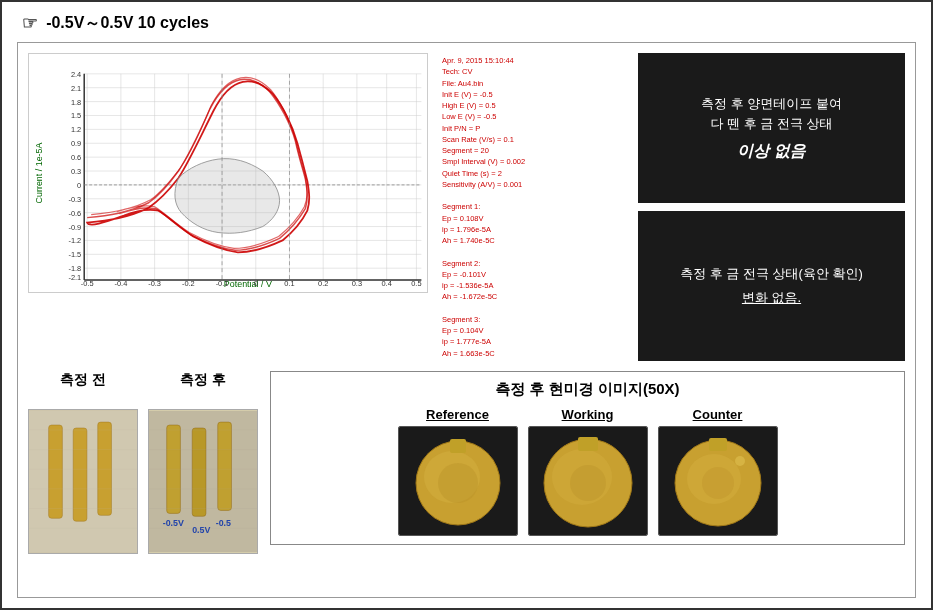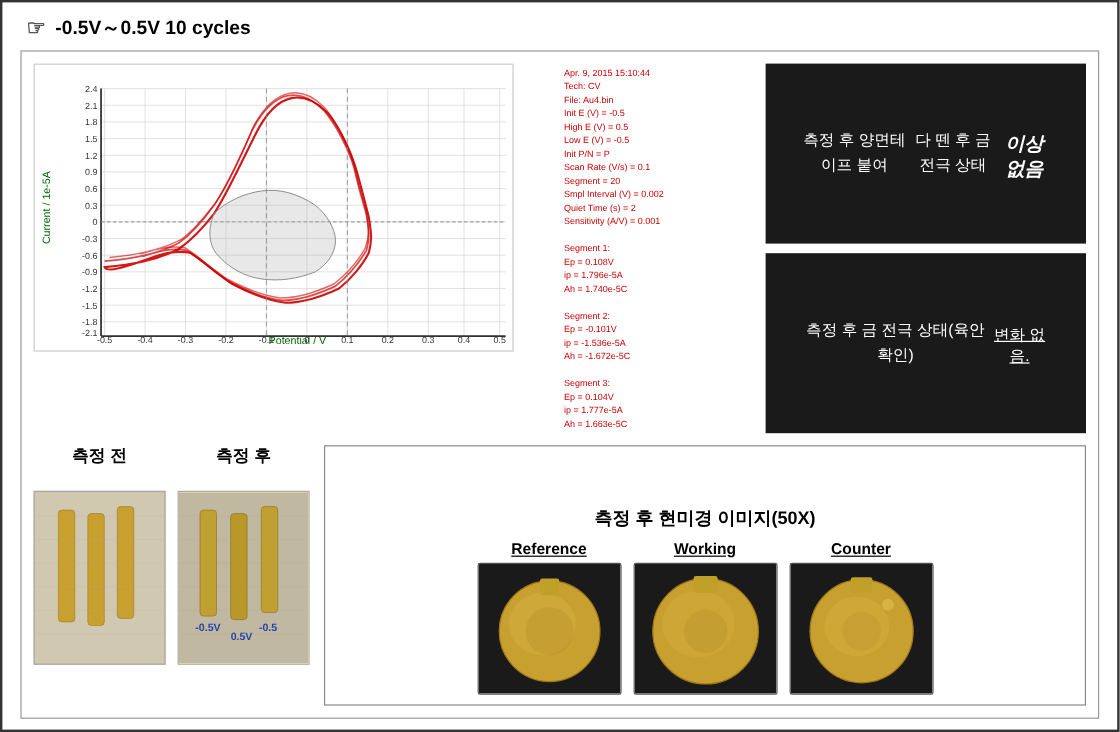--- a/index.html
+++ b/index.html
@@ -68,20 +68,21 @@
       display: flex;
       flex-direction: column;
       gap: 8px;
     }
     .black-panel {
       background: #1a1a1a;
       color: #fff;
       padding: 10px 30px;
       flex: 1;
       display: flex;
+      flex-direction: column;
       align-items: center;
       justify-content: center;
       text-align: center;
     }
     .black-panel .panel-text {
       font-size: 13px;
       line-height: 1.6;
       color: #fff;
     }
     .black-panel .panel-highlight {
@@ -140,21 +141,20 @@
       padding: 8px 10px;
       display: flex;
       flex-direction: column;
       gap: 8px;
     }
     .microscope-title {
       font-size: 15px;
       font-weight: bold;
       color: #000;
       text-align: center;
-      margin-top: 43px;
     }
     .microscope-images {
       display: flex;
       gap: 10px;
       justify-content: center;
     }
     .micro-img-group {
       display: flex;
       flex-direction: column;
       align-items: center;
@@ -284,21 +284,21 @@
           <path d="M 62,162 C 85,160 105,156 122,147 132,140 142,128 152,115 162,100 172,79 183,52 193,33 203,26 213,24 223,22 233,26 243,36 253,48 263,68 268,86 272,104 276,116 278,124 280,136 281,144 277,154 271,165 261,176 251,184 236,191 221,196 206,196 191,194 176,188 161,180 146,170 136,160 126,154 116,152 106,153 88,159 70,166 62,162Z" fill="none" stroke="#cc0000" stroke-width="1.2" opacity="0.6"></path>
 
           <path d="M 150,125 C 160,115 175,108 190,106 205,104 220,108 235,118 245,126 252,138 252,148 252,158 245,168 235,174 220,180 205,182 190,180 175,178 162,170 153,160 146,152 144,140 150,125Z" fill="rgba(180,180,180,0.3)" stroke="#888" stroke-width="0.8"></path>
 
           <line x1="262" y1="20" x2="262" y2="228" stroke="#888" stroke-width="1" stroke-dasharray="4,3" opacity="0.7"></line>
           <line x1="194" y1="20" x2="194" y2="228" stroke="#888" stroke-width="1" stroke-dasharray="4,3" opacity="0.7"></line>
         </svg>
       </div>
 
       <div class="chart-info">
-        <div style="color:#cc0000; font-size:7.5px; line-height:1.5;margin-left:28px;">
+        <div style="color:#cc0000; font-size:7.5px; line-height:1.5;">
           <div>Apr. 9, 2015  15:10:44</div>
           <div>Tech: CV</div>
           <div>File: Au4.bin</div>
           <div>Init E (V) = -0.5</div>
           <div>High E (V) = 0.5</div>
           <div>Low E (V) = -0.5</div>
           <div>Init P/N = P</div>
           <div>Scan Rate (V/s) = 0.1</div>
           <div>Segment = 20</div>
           <div>Smpl Interval (V) = 0.002</div>

